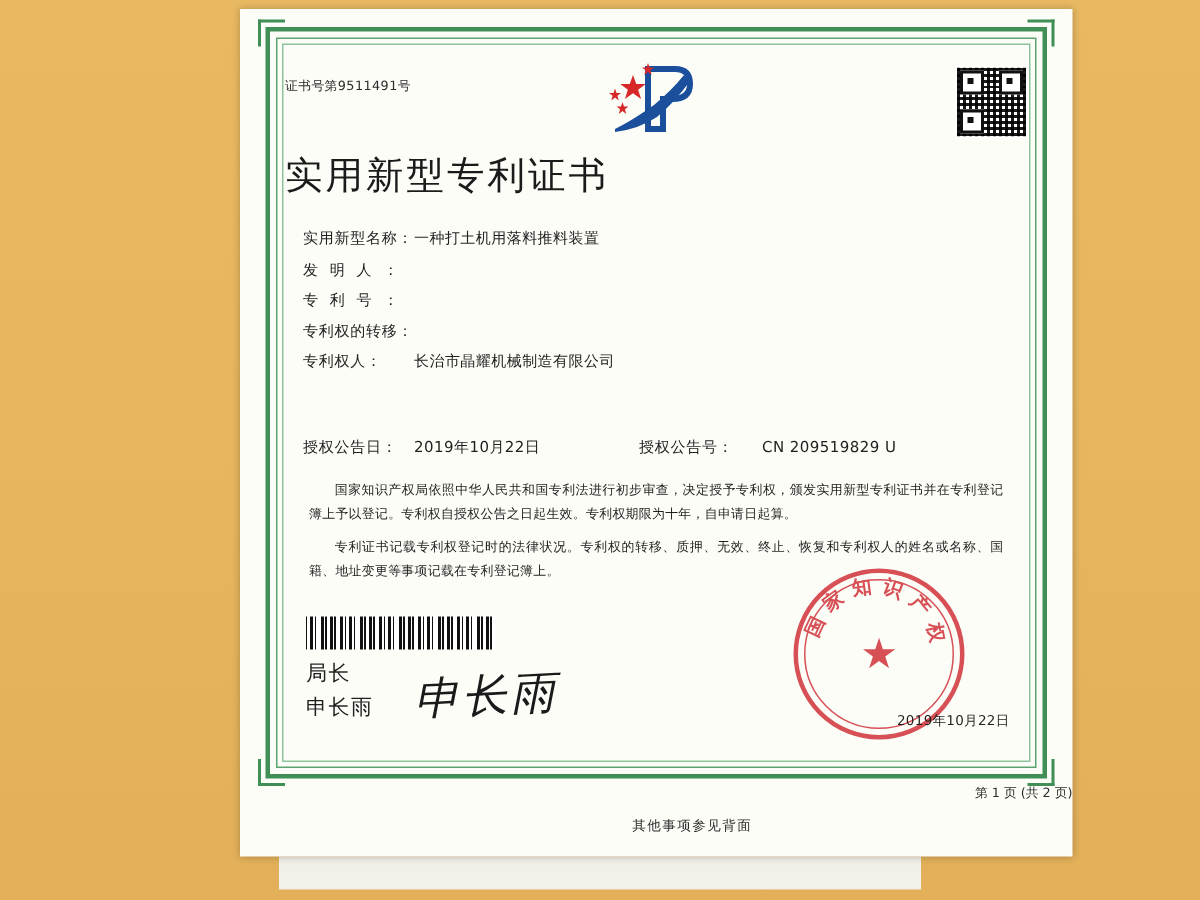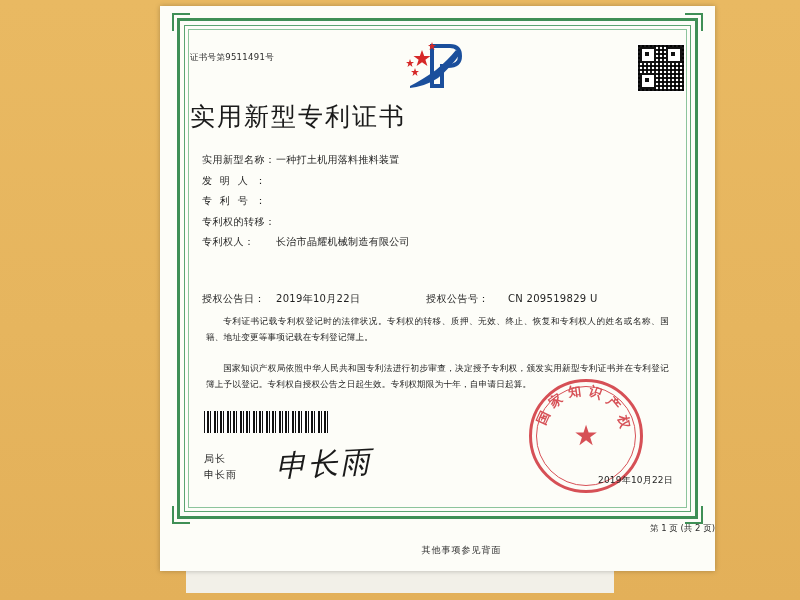--- a/index.html
+++ b/index.html
@@ -200,21 +200,21 @@
     background:
       repeating-linear-gradient(90deg,
         #111 0 1px, #fff 1px 3px, #111 3px 5px, #fff 5px 6px,
         #111 6px 7px, #fff 7px 10px, #111 10px 12px, #fff 12px 13px);
   }
 
   .signature-block {
     position: absolute;
     left: 14px;
     bottom: 28px;
-    font-size: 10px;
+    font-size: 14px;
     color: #1f1f1f;
     line-height: 1.6;
   }
   .sig-line { letter-spacing: 1px; }
 
   .handwriting {
     position: absolute;
     left: 86px;
     bottom: 26px;
     font-size: 30px;
@@ -366,22 +366,22 @@
         </div>
 
 
         <div class="field-row two">
           <div class="field-label">授权公告日：</div>
           <div class="field-value">2019年10月22日</div>
           <div class="field-label2">授权公告号：</div>
           <div class="field-value">CN 209519829 U</div>
         </div>
 
+        <div class="para">国家知识产权局依照中华人民共和国专利法进行初步审查，决定授予专利权，颁发实用新型专利证书并在专利登记簿上予以登记。专利权自授权公告之日起生效。专利权期限为十年，自申请日起算。</div>
         <div class="para second">专利证书记载专利权登记时的法律状况。专利权的转移、质押、无效、终止、恢复和专利权人的姓名或名称、国籍、地址变更等事项记载在专利登记簿上。</div>
-        <div class="para">国家知识产权局依照中华人民共和国专利法进行初步审查，决定授予专利权，颁发实用新型专利证书并在专利登记簿上予以登记。专利权自授权公告之日起生效。专利权期限为十年，自申请日起算。</div>
       </div>
 
       <div class="barcode"></div>
 
       <div class="signature-block">
         <div class="sig-line">局长</div>
         <div class="sig-line">申长雨</div>
       </div>
 
       <div class="handwriting">申长雨</div>

